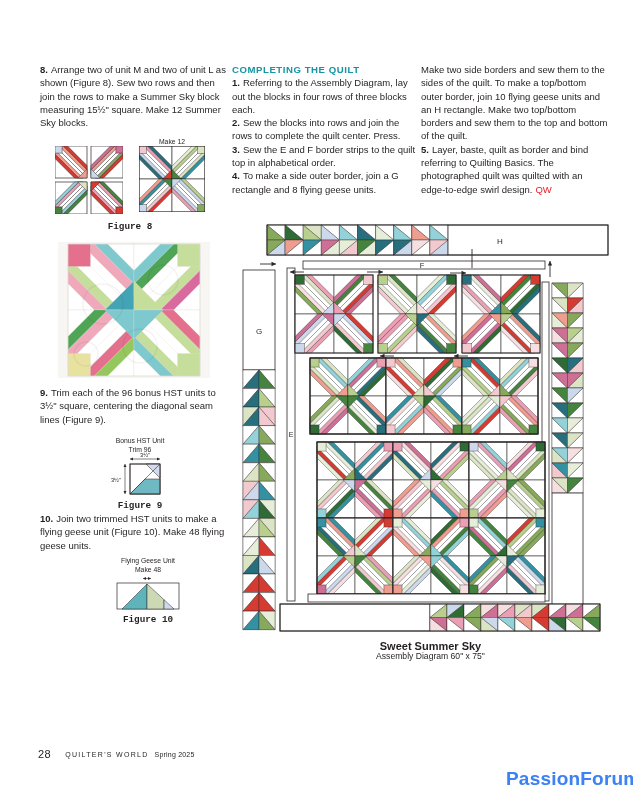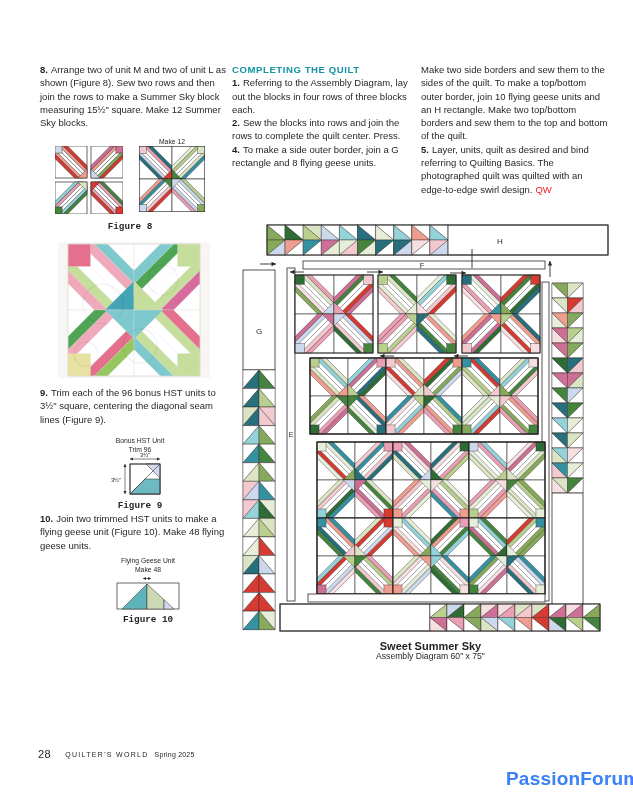--- a/index.html
+++ b/index.html
@@ -205,26 +205,27 @@
       <line x1="28" y1="3.5" x2="36" y2="3.5" stroke="#2b2727" stroke-width="0.6"></line>
       <polygon points="0,0 -3,-1.5 -3,1.5" transform="translate(36,3.5) rotate(0)" fill="#2b2727"></polygon>
       <polygon points="0,0 3,-1.5 3,1.5" transform="translate(28,3.5) rotate(0)" fill="#2b2727"></polygon>
     </svg>
   <div class="figcaption" style="left:105px;top:614px;width:86px;">Figure 10</div>
 
   <div class="col" style="left:232px;top:63px;width:185px;">
     <p class="heading">COMPLETING THE QUILT</p>
     <p class="step"><b class="num">1.</b><span>Referring to the Assembly Diagram, lay out the blocks in four rows of three blocks each.</span></p>
     <p class="step"><b class="num">2.</b><span>Sew the blocks into rows and join the rows to complete the quilt center. Press.</span></p>
+    <p class="step"><b class="num">3.</b><span>Sew the E and F border strips to the quilt top in alphabetical order.</span></p>
     <p class="step"><b class="num">4.</b><span>To make a side outer border, join a G rectangle and 8 flying geese units.</span></p>
   </div>
 
   <div class="col" style="left:421px;top:63px;width:188px;">
     <p>Make two side borders and sew them to the sides of the quilt. To make a top/bottom outer border, join 10 flying geese units and an H rectangle. Make two top/bottom borders and sew them to the top and bottom of the quilt.</p>
-    <p class="step"><b class="num">5.</b><span>Layer, units, quilt as desired and bind referring to Quilting Basics. The photographed quilt was quilted with an edge-to-edge swirl design.</span><b class="qw">QW</b></p>
+    <p class="step"><b class="num">5.</b><span>Layer, baste, quilt as border and bind referring to Quilting Basics. The photographed quilt was quilted with an edge-to-edge swirl design.</span><b class="qw">QW</b></p>
   </div>
 
   <svg id="assembly-svg" width="385" height="418" viewBox="230 218 385 418" style="left:230px;top:218px;">
       <rect x="267" y="225" width="18.1" height="30" fill="#fff" stroke="#2b2727" stroke-width="0.45"></rect>
       <polygon points="267,225 285.1,225 285.1,240" fill="#fff" stroke="#2b2727" stroke-width="0.4"></polygon>
       <polygon points="285.1,240 285.1,255 267,255" fill="#ccd9ed" stroke="#2b2727" stroke-width="0.4"></polygon>
       <polygon points="267,225 285.1,240 267,240" fill="#87a95b" stroke="#2b2727" stroke-width="0.4"></polygon>
       <polygon points="267,240 285.1,240 267,255" fill="#87a95b" stroke="#2b2727" stroke-width="0.4"></polygon>
       <rect x="285.1" y="225" width="18.1" height="30" fill="#fff" stroke="#2b2727" stroke-width="0.45"></rect>
       <polygon points="285.1,225 303.20000000000005,225 303.20000000000005,240" fill="#fff" stroke="#2b2727" stroke-width="0.4"></polygon>

